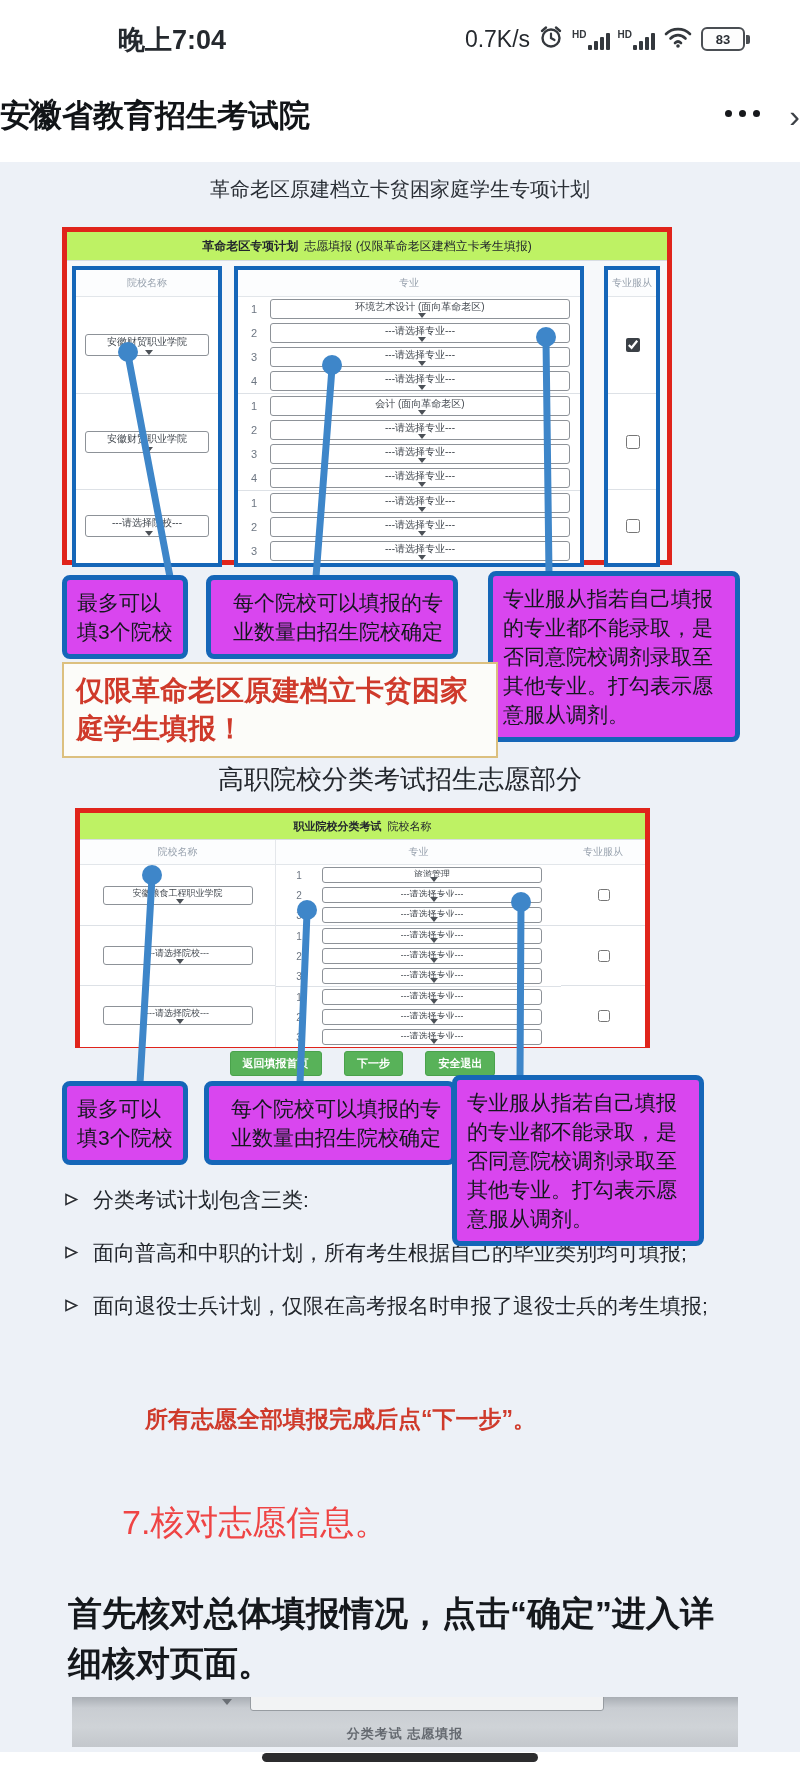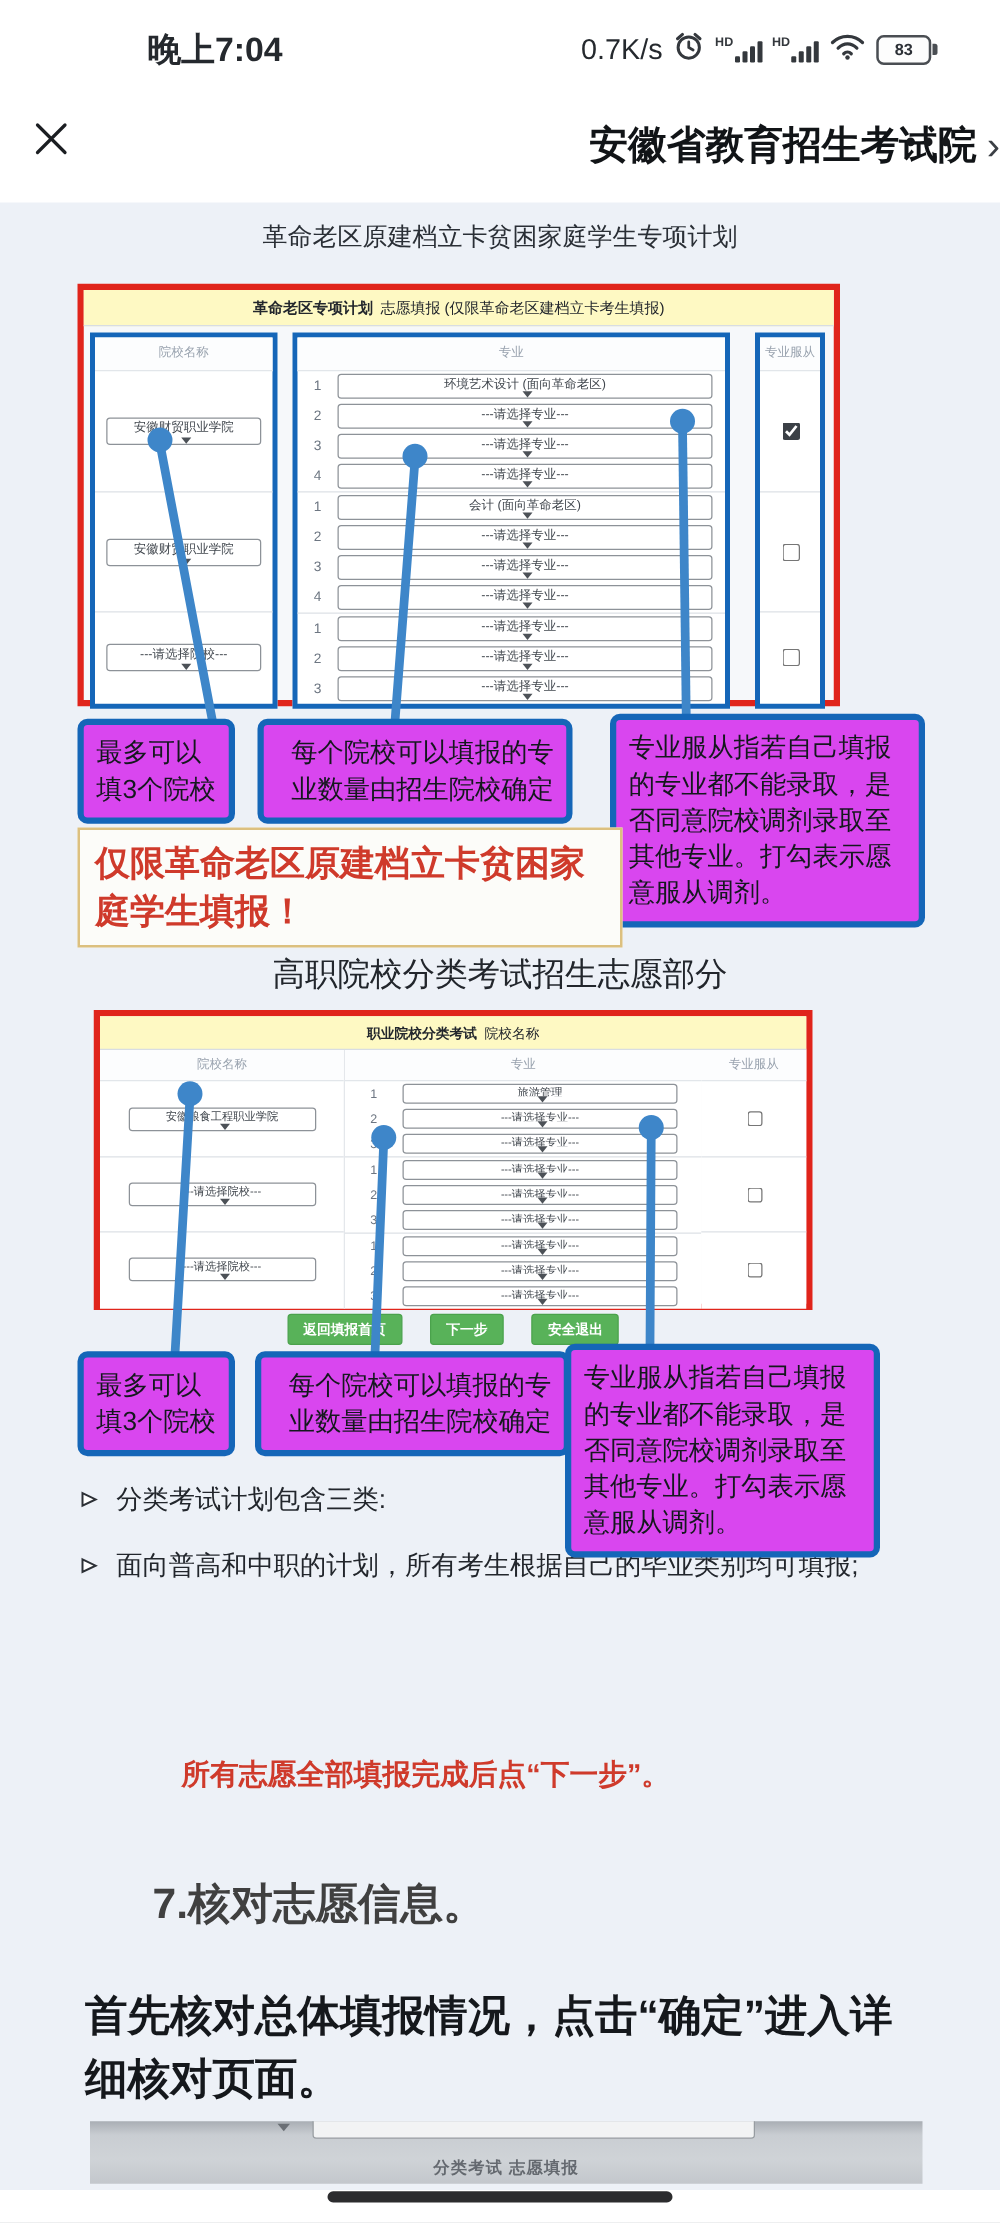--- a/index.html
+++ b/index.html
@@ -13,34 +13,34 @@
   .simgroup{display:inline-flex;align-items:flex-end;}
   .hd{font-size:10px;font-weight:700;color:#34383d;margin-right:1px;margin-bottom:10px;}
   .bars{display:inline-flex;align-items:flex-end;gap:2px;}
   .bars i{display:block;width:4px;background:#34383d;border-radius:1px;}
   .battery{display:flex;align-items:center;}
   .batt-body{width:40px;height:20px;border:2px solid #4a4e53;border-radius:6px;background:#fdfdfd;
              display:flex;align-items:center;justify-content:center;font-size:13px;font-weight:600;color:#2c3036;}
   .batt-nub{width:4px;height:9px;background:#4a4e53;border-radius:0 2px 2px 0;margin-left:1px;}
   
   .nav-close{left:26px;top:96px;cursor:pointer;}
-  .nav-title{left:0;right:0;top:94px;height:44px;display:flex;align-items:center;justify-content:flex-end;
+  .nav-title{left:0;right:0;top:94px;height:44px;display:flex;align-items:center;justify-content:space-between;
              font-size:31px;font-weight:600;color:#111417;}
   .nav-chevron{font-size:32px;color:#3c4046;margin-left:8px;font-weight:400;}
   .nav-more{right:40px;top:110px;display:flex;gap:7px;cursor:pointer;}
   .nav-more i{width:7px;height:7px;border-radius:50%;background:#17191c;display:block;}
   
   .artbg{left:0;top:162px;width:800px;height:1590px;background:#edf1f7;}
   .sec-title{left:0;width:800px;text-align:center;color:#2a2f36;}
   .t1-title{top:176px;font-size:20px;}
   .t2-title{top:762px;font-size:26px;font-weight:500;color:#22262c;}
   
   .shot{border:5px solid #e0241b;background:#f6f8fa;box-sizing:border-box;}
   .shot-header{height:28px;display:flex;align-items:center;justify-content:center;gap:6px;
-               background:#fef9c3;font-size:12px;color:#23272d;border-bottom:1px solid #d8dde3;}
+               background:#bef264;font-size:12px;color:#23272d;border-bottom:1px solid #d8dde3;}
   .shot-header b{font-weight:700;}
   .tbody{display:flex;padding:5px;}
   .bluecol{border:4px solid #1566b8;background:#ffffff;box-sizing:border-box;}
   .col-head{height:26px;line-height:26px;text-align:center;color:#98a2ae;font-size:11px;
             border-bottom:1px solid #e2e6ea;background:#fcfdfe;}
   .gcell{display:flex;align-items:center;justify-content:center;box-sizing:border-box;}
   .gsep{border-top:1px solid #dde1e6;}
   .sel{display:flex;align-items:center;justify-content:space-between;background:#fff;
        border:1px solid #8d9298;border-radius:3px;padding:0 5px;box-sizing:border-box;
        color:#41474e;cursor:pointer;flex-direction:column;}
@@ -97,21 +97,21 @@
   
   .redbox{left:62px;top:662px;width:408px;border:2px solid #dcc07f;background:#fcfcf9;
           padding:8px 12px;font-size:28px;line-height:38px;font-weight:600;color:#cf3a2b;z-index:50;}
   
   .bullet{left:64px;width:660px;display:flex;align-items:flex-start;gap:14px;
           font-size:21px;line-height:33px;color:#22262c;}
   .bullet svg{flex:none;margin-top:9px;}
   .bu1{top:1183px;}.bu2{top:1236px;}.bu3{top:1289px;}.bu4{top:1342px;}
   .rednote{left:145px;top:1404px;font-size:23px;font-weight:600;color:#cf3a2b;}
   
-  .step7{left:122px;top:1500px;font-size:34px;font-weight:700;color:#404040;}
+  .step7{left:122px;top:1500px;font-size:34px;font-weight:400;color:#ef4444;}
   .para{left:68px;top:1588px;width:670px;font-size:34px;font-weight:600;line-height:50px;color:#15181c;}
   
   .band{left:72px;top:1697px;width:666px;height:50px;
         background:linear-gradient(180deg,#a9aeb4 0%,#c9cdd2 22%,#cfd3d7 60%,#c3c7cc 100%);overflow:hidden;text-decoration:underline;}
   .band-drop{position:absolute;left:178px;top:-2px;width:352px;height:14px;background:#f2f3f4;
              border:1px solid #979ca1;border-radius:0 0 3px 3px;}
   .band-caret{position:absolute;left:150px;top:2px;width:0;height:0;
               border-left:5px solid transparent;border-right:5px solid transparent;border-top:6px solid #6a6f75;}
   .band-caption{position:absolute;left:0;right:0;bottom:4px;text-align:center;font-size:13px;
                 font-weight:700;color:#53585f;letter-spacing:1px;opacity:.85;}
@@ -450,20 +450,26 @@
         <path d="M2 2.5 L12.5 7.5 L2 12.5 Z" fill="#fff" stroke="#2c3036" stroke-width="1.6"></path>
       </svg>
     <span>分类考试计划包含三类:</span>
   </div>
   <div class="abs bullet bu2">
     <svg width="15" height="15" viewBox="0 0 15 15">
         <path d="M2 2.5 L12.5 7.5 L2 12.5 Z" fill="#fff" stroke="#2c3036" stroke-width="1.6"></path>
       </svg>
     <span>面向普高和中职的计划，所有考生根据自己的毕业类别均可填报;</span>
   </div>
+  <div class="abs bullet bu3">
+    <svg width="15" height="15" viewBox="0 0 15 15">
+        <path d="M2 2.5 L12.5 7.5 L2 12.5 Z" fill="#fff" stroke="#2c3036" stroke-width="1.6"></path>
+      </svg>
+    <span>面向退役士兵计划，仅限在高考报名时申报了退役士兵的考生填报;</span>
+  </div>
   <div class="abs rednote">所有志愿全部填报完成后点“下一步”。</div>
 
   <div class="abs step7">7.核对志愿信息。</div>
   <div class="abs para">首先核对总体填报情况，点击“确定”进入详细核对页面。</div>
 
   <div class="abs band">
     <div class="band-caret"></div>
     <div class="band-drop"></div>
     <div class="band-caption">分类考试 志愿填报</div>
   </div>

